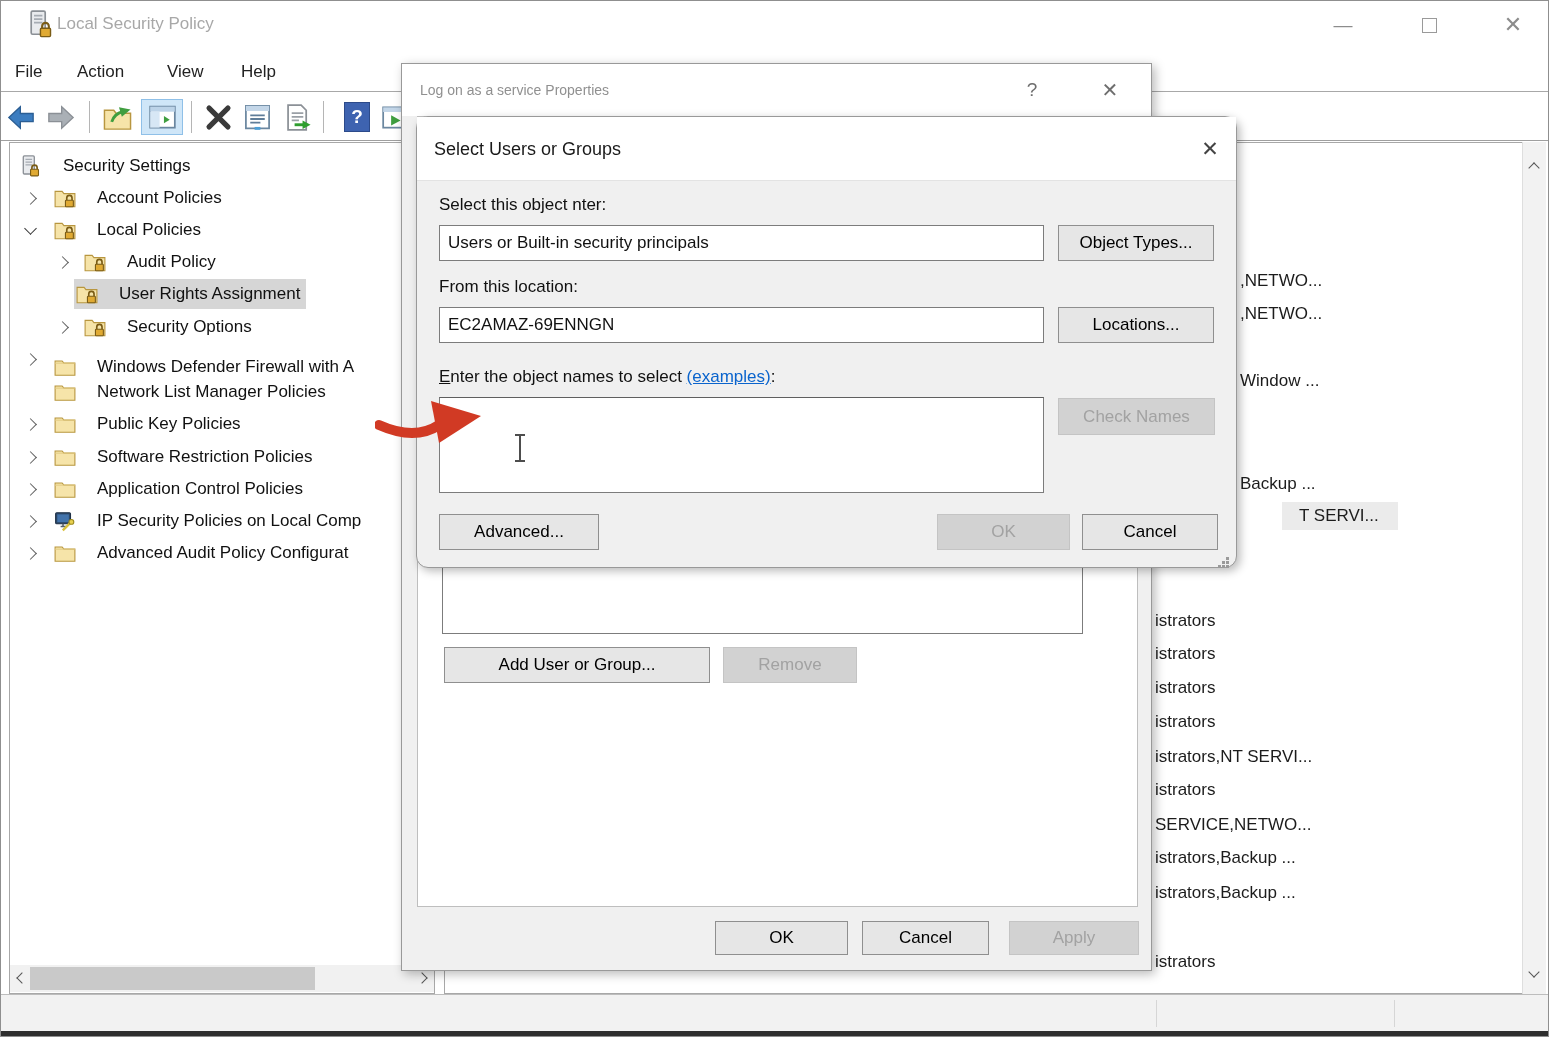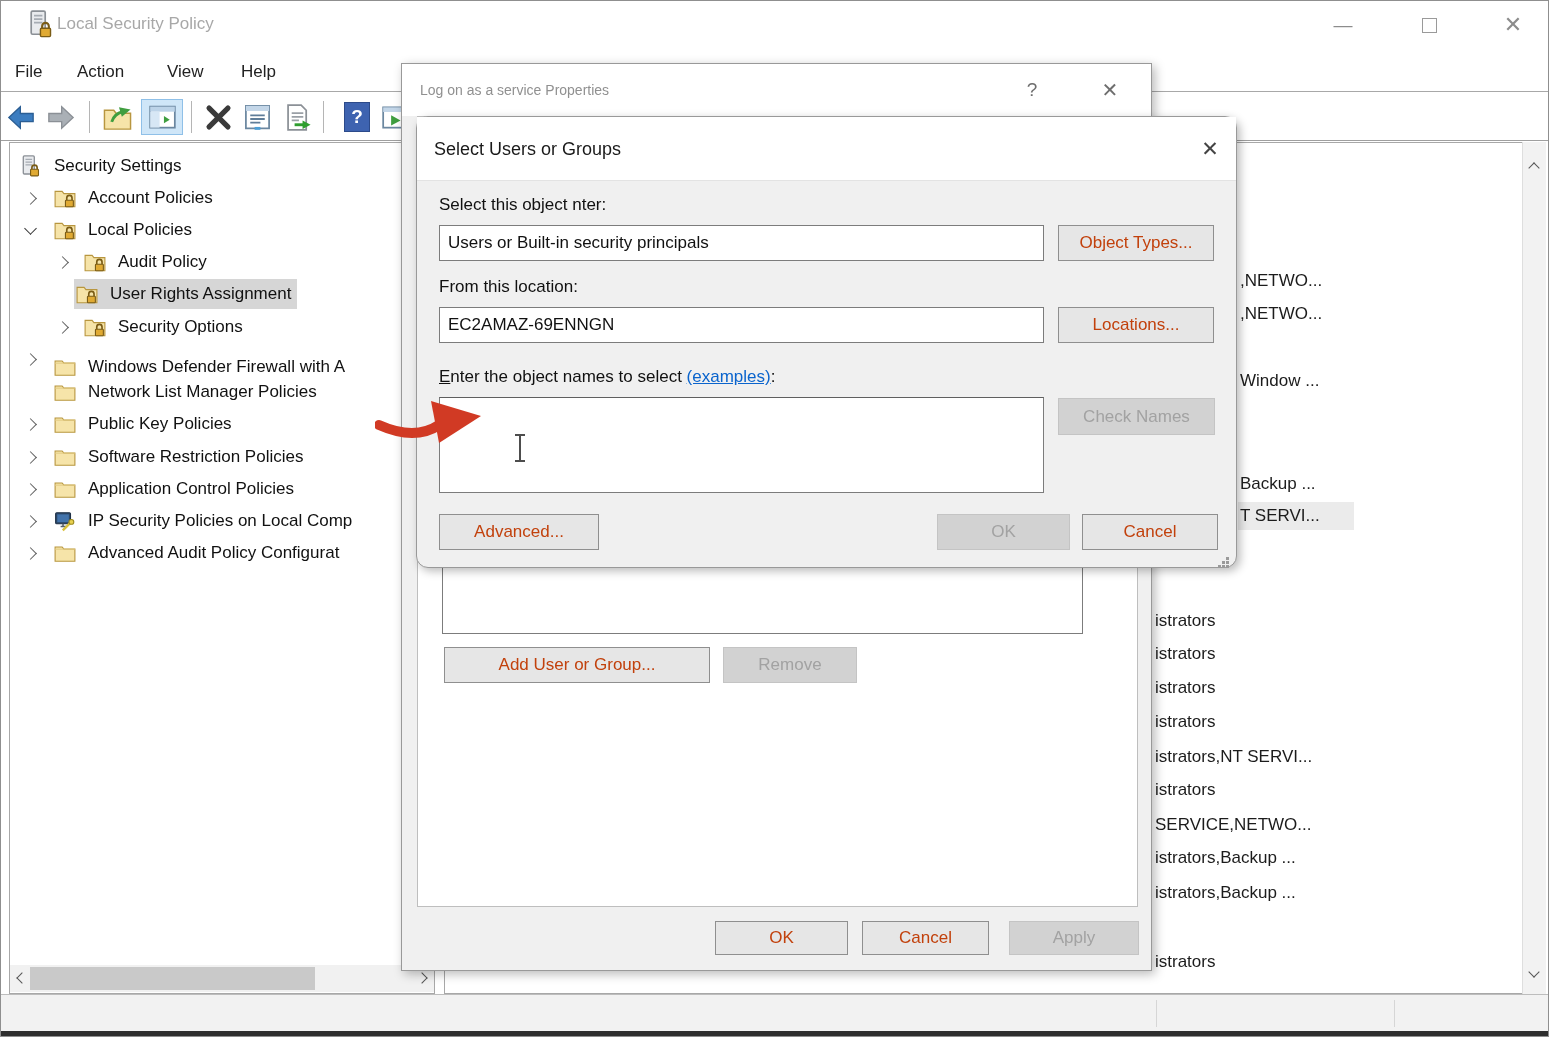--- a/index.html
+++ b/index.html
@@ -29,50 +29,50 @@
   
   .tree-panel{position:absolute; left:8px; top:141px; width:426px; height:852px; background:#fff;
               border:1px solid #a8a8a8;}
   .right-panel{position:absolute; left:443px; top:141px; width:1078px; height:852px; background:#fff;
                border:1px solid #a8a8a8; border-right:none;}
   
   .trow{position:absolute; left:0; width:420px; height:32px;}
   .chev{position:absolute; top:12px; width:9px; height:9px; border-right:1.8px solid #5f5f5f; border-bottom:1.8px solid #5f5f5f;}
   .chev.right{transform:rotate(-45deg);}
   .chev.down{transform:rotate(45deg); border-color:#333;}
-  .tcontent{position:absolute; top:1px; height:30px; display:inline-flex; align-items:center; gap:12px;
+  .tcontent{position:absolute; top:1px; height:30px; display:inline-flex; align-items:center; gap:21px;
             padding:0 6px 0 2px; white-space:nowrap;}
   .tcontent.selected{background:#d6d6d6;}
   .tlabel{font-size:17px; color:#111;}
   
   .hscroll{position:absolute; left:0px; top:822px; width:424px; height:27px; background:#f1f1f1;}
   .hthumb{position:absolute; left:20px; top:2px; width:285px; height:23px; background:#c9c9c9;}
   .sb-chev{position:absolute; width:8px; height:8px; border-right:1.8px solid #555; border-bottom:1.8px solid #555;}
   
   .rrow{position:absolute; height:28px; line-height:28px; font-size:17px; color:#1c1c1c; white-space:nowrap;}
-  .rrow.hl{background:#ebebeb; padding-left:2px;}
+  .rrow.hl{background:#ebebeb; padding-left:17px;margin-left:44px;}
   
   .vscroll{position:absolute; left:1521px; top:141px; width:24px; height:852px; background:#f2f2f2;
            border-left:1px solid #dedede;}
   
   .statusbar{position:absolute; left:0; top:993px; width:1549px; height:37px; background:#f2f2f2;
              border-top:1px solid #bdbdbd;}
   .status-div{position:absolute; top:5px; width:1px; height:27px; background:#d6d6d6;}
   .bottom-strip{position:absolute; left:0; top:1030px; width:1549px; height:7px; background:#2e2e2e;}
   
   .dlg{position:absolute; background:#f0f0f0; border:1px solid #999;
        box-shadow:3px 3px 10px rgba(0,0,0,.28);}
   .dlg-props{left:400px; top:62px; width:751px; height:908px; z-index:10;}
   .dlg-select{left:415px; top:115px; width:821px; height:452px; z-index:20;border-radius:12px;}
   .dlg-head{position:absolute; left:0; top:0; width:100%; background:#fff;}
   .dlg-title{position:absolute; font-size:14px;}
   .dlg-x{position:absolute; text-align:center; cursor:default;}
   .tabpage{position:absolute; left:15px; top:52px; width:721px; height:791px; background:#fff;
            border:1px solid #bebebe;}
-  .btn{position:absolute; background:#e6e6e6; border:1px solid #8f8f8f; font-size:17px; color:#c2410c;
+  .btn{position:absolute; background:#e6e6e6; border:1px solid #8f8f8f; font-size:17px; color:#000000;
        display:flex; align-items:center; justify-content:center; font-family:"Liberation Sans",sans-serif;}
   .btn.disabled{background:#d2d2d2; border-color:#c4c4c4; color:#a2a2a2;}
   .tb{position:absolute; background:#fff; border:1px solid #7c7c7c; font-size:17px; color:#111;
       padding:5px 8px; display:flex; align-items:center; white-space:nowrap; overflow:hidden;}
   .lbl{position:absolute; font-size:17px; color:#111; white-space:nowrap;}
   .link{color:#0a64cd; text-decoration:underline;}
   .grip{position:absolute; right:7px; bottom:7px; width:3px; height:3px; background:#9a9a9a;
         box-shadow:-8px 8px 0 #9a9a9a, 0 8px 0 #9a9a9a, -4px 4px 0 #9a9a9a, 0 4px 0 #9a9a9a, 0 0 0 #9a9a9a, -4px 8px 0 #9a9a9a;}
   .listbox{position:absolute; background:#fff; border:1px solid #7c7c7c;}
   .overlay{z-index:30;}

